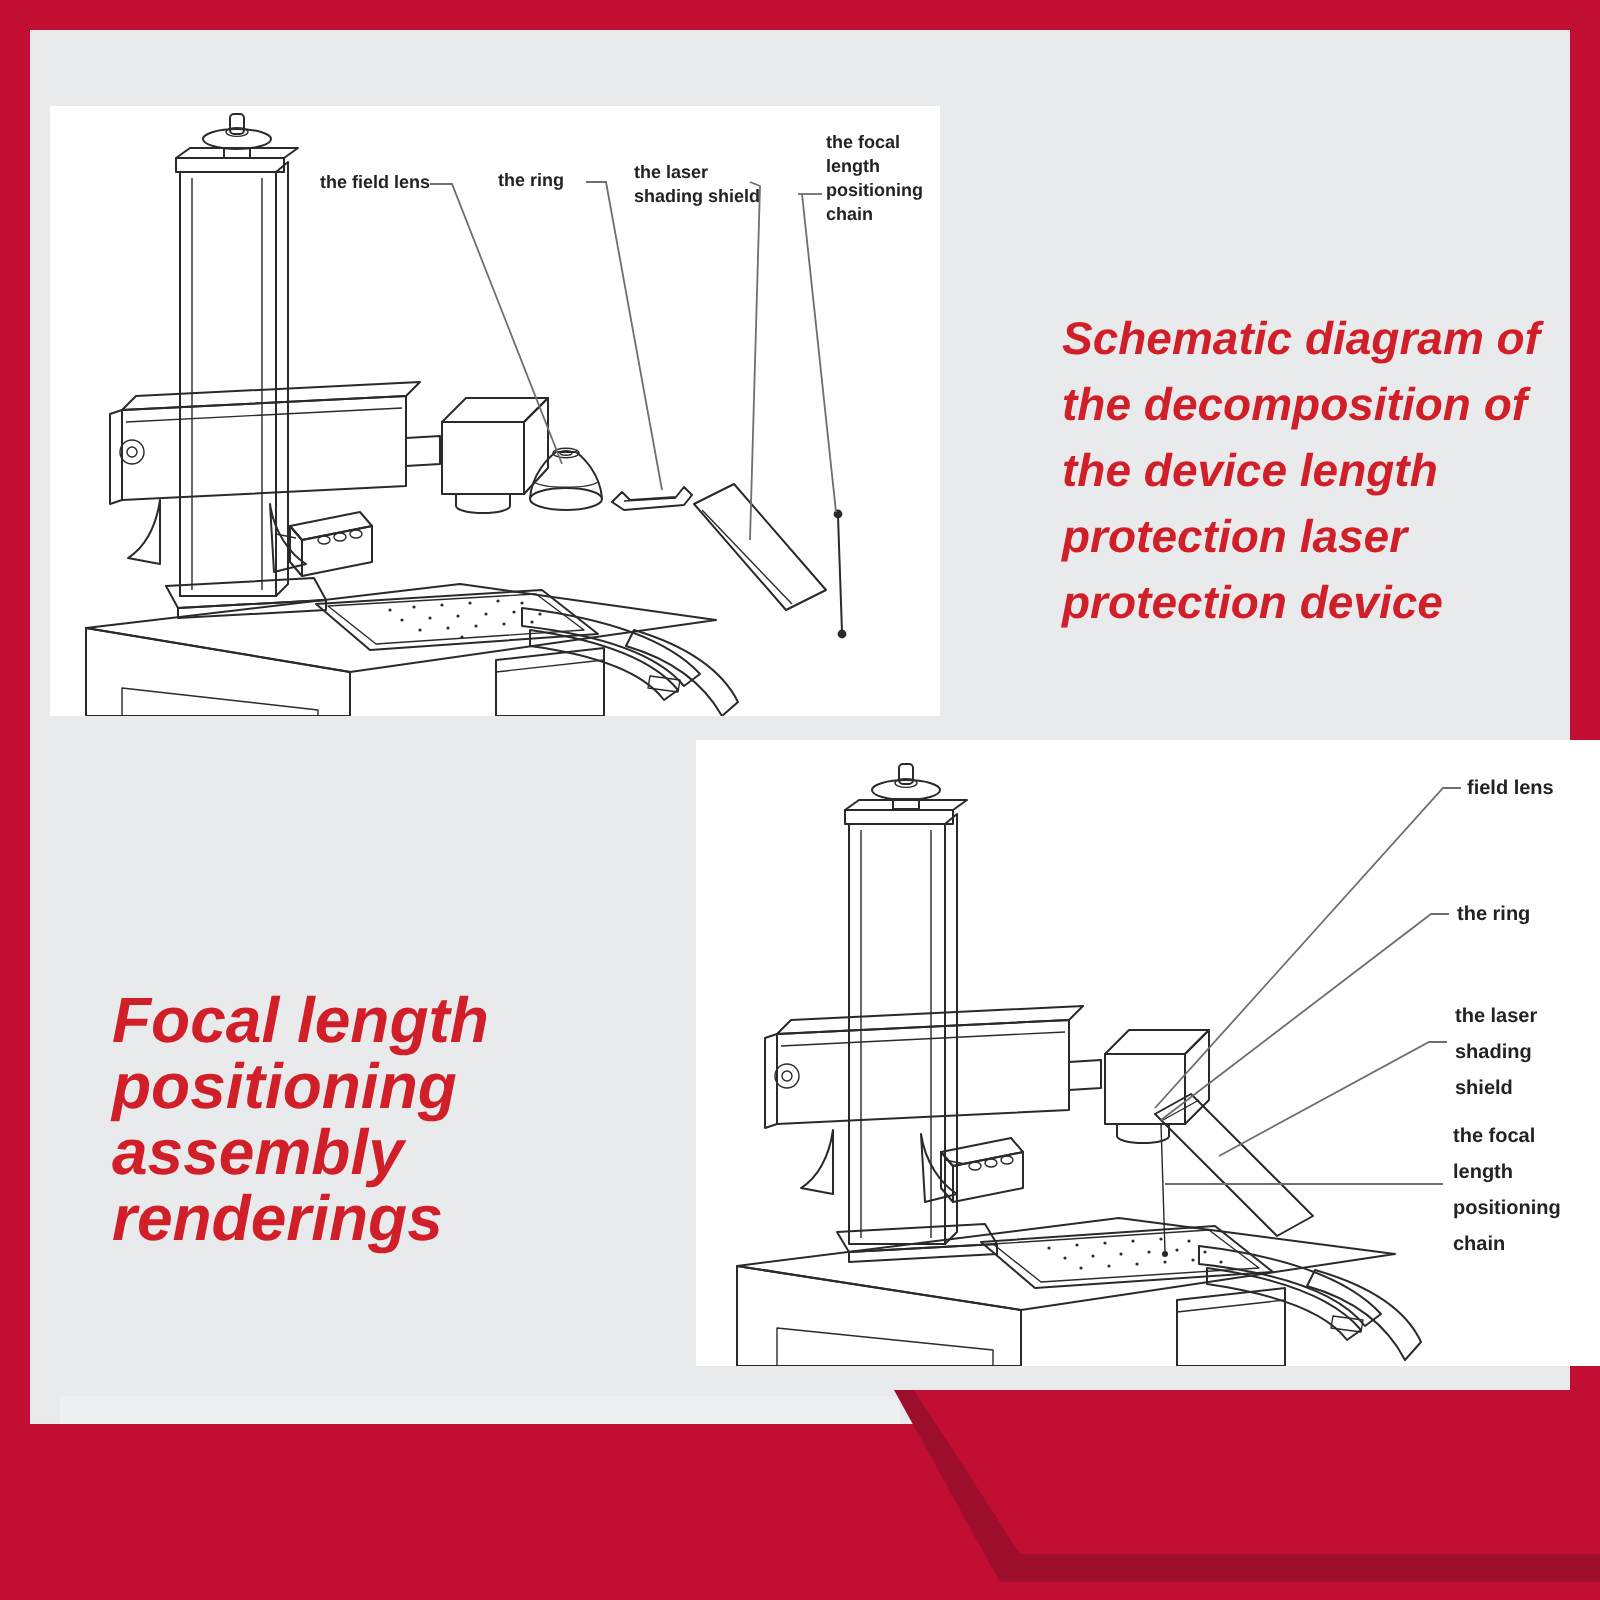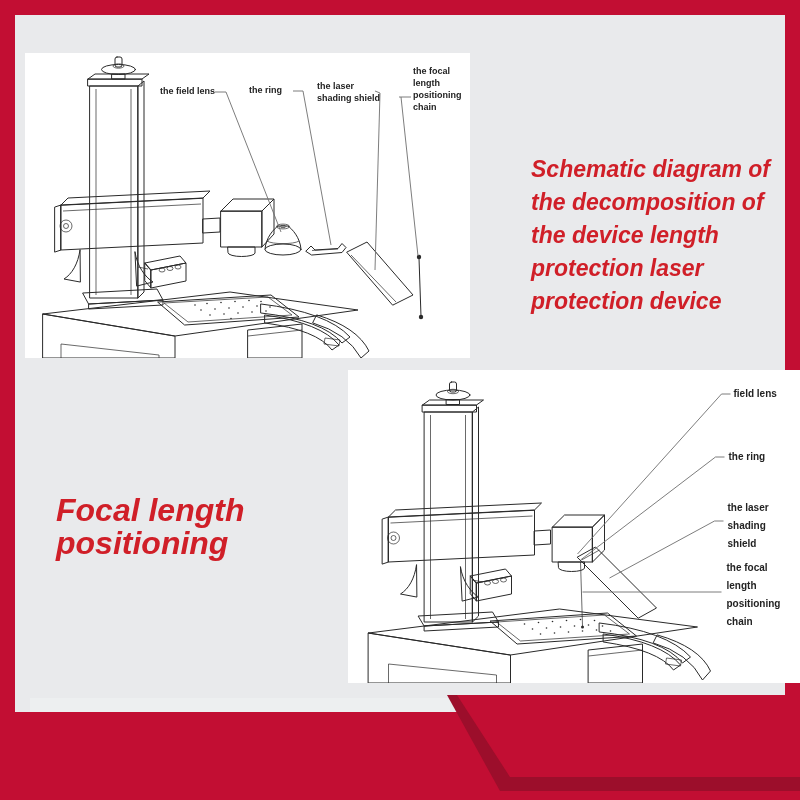--- a/index.html
+++ b/index.html
@@ -329,18 +329,19 @@
         <text class="lbl lbl-m" x="362" y="201">the focal</text>
         <text class="lbl lbl-m" x="362" y="219">length</text>
         <text class="lbl lbl-m" x="362" y="237">positioning</text>
         <text class="lbl lbl-m" x="362" y="255">chain</text>
       </g>
     </svg>
   </div>
 
   <div class="caption caption-bottom">
     <div>Focal length positioning</div>
+    <div>assembly renderings</div>
   </div>
 
   <div class="ribbon-shadow"></div>
   <div class="ribbon"></div>
 
 </div>
 
 </body></html>

